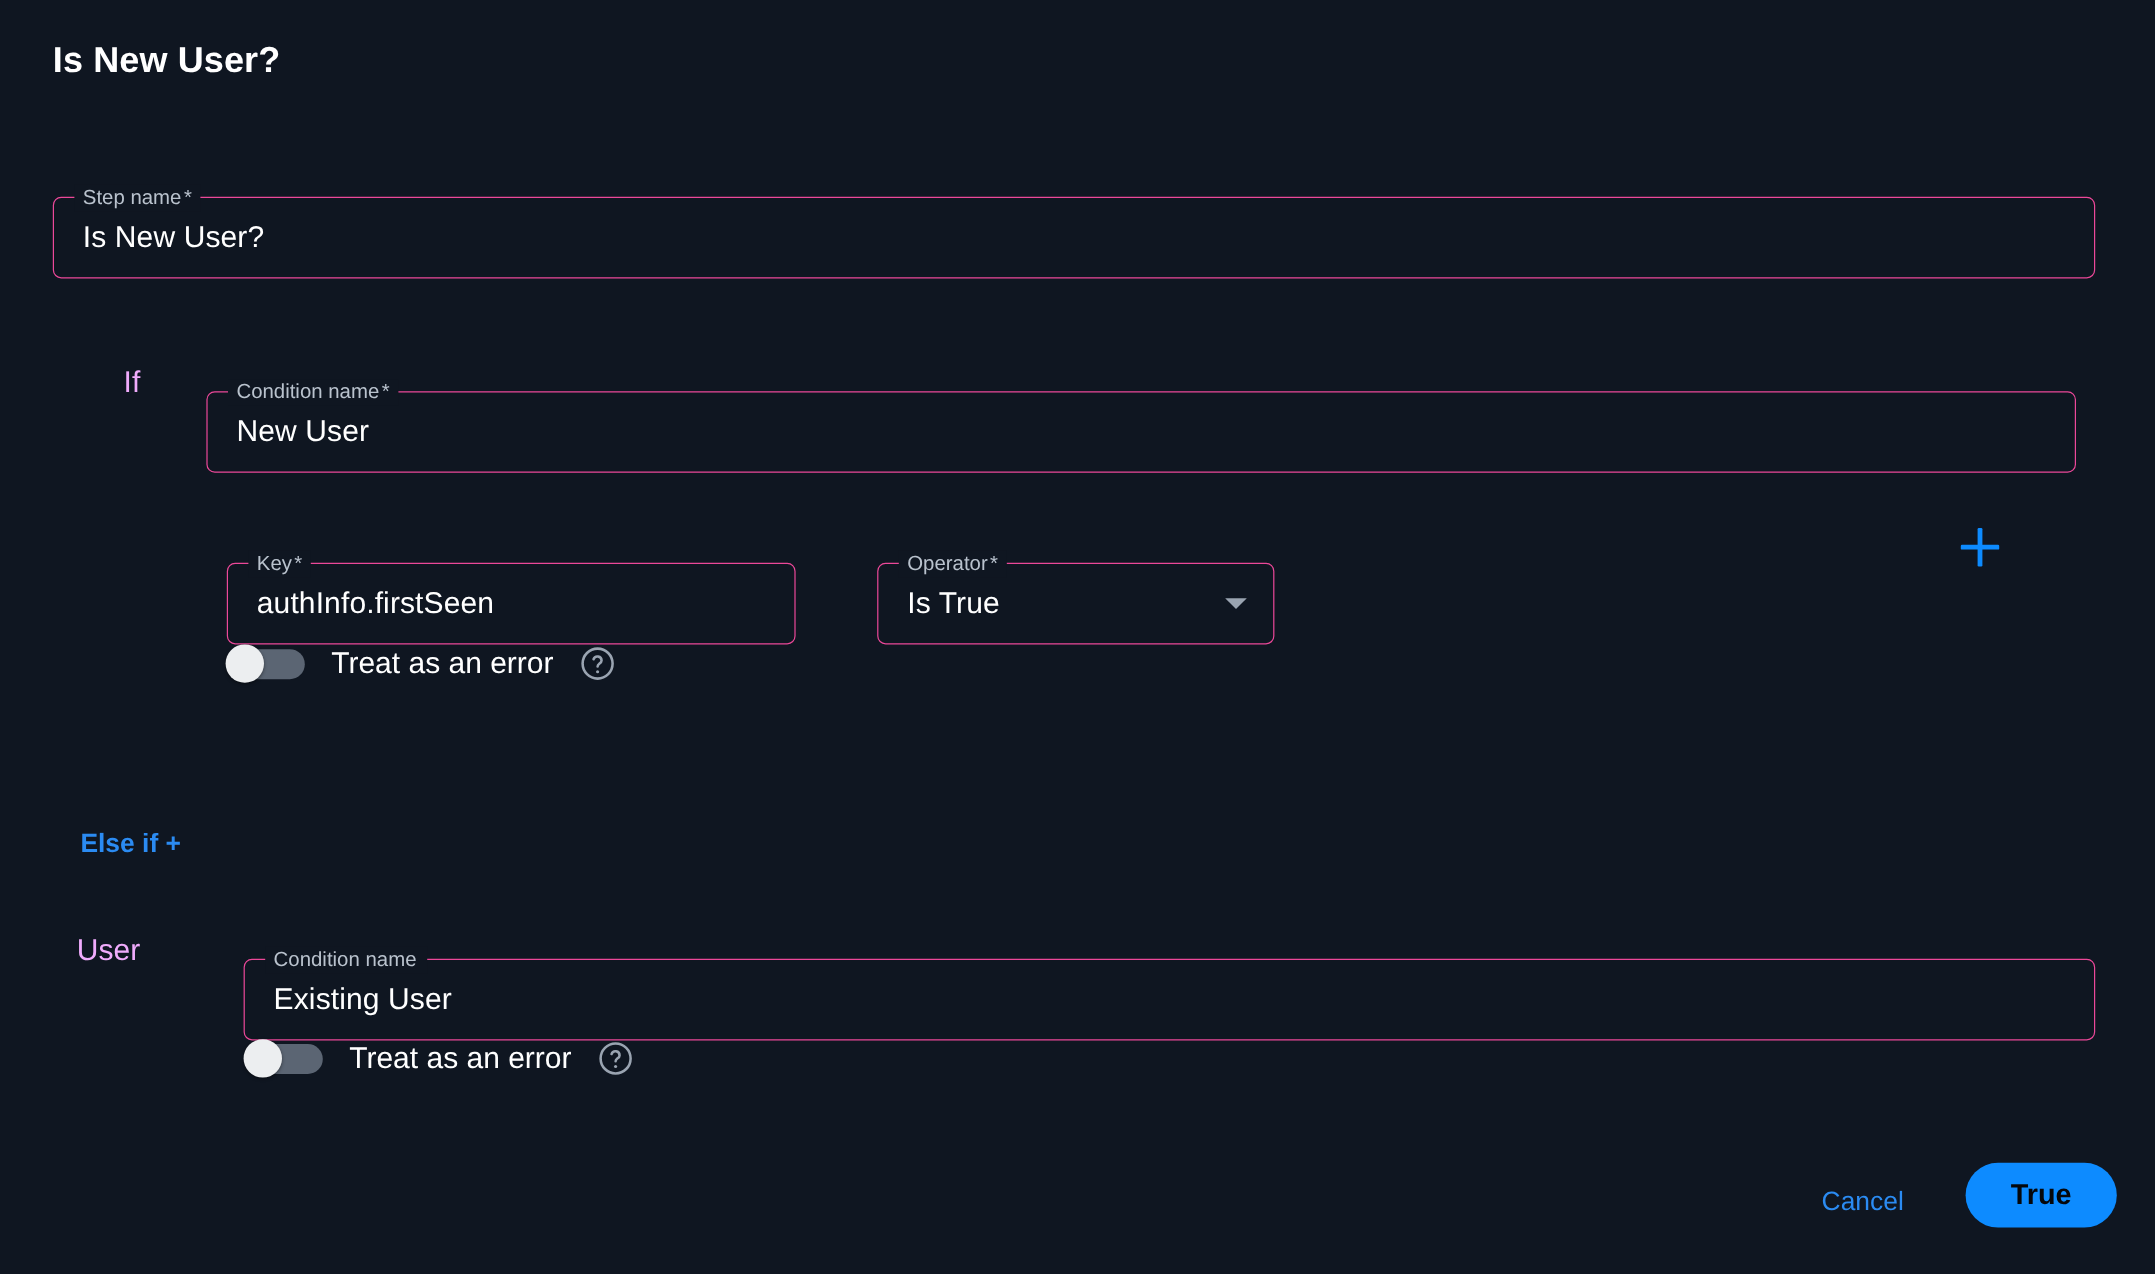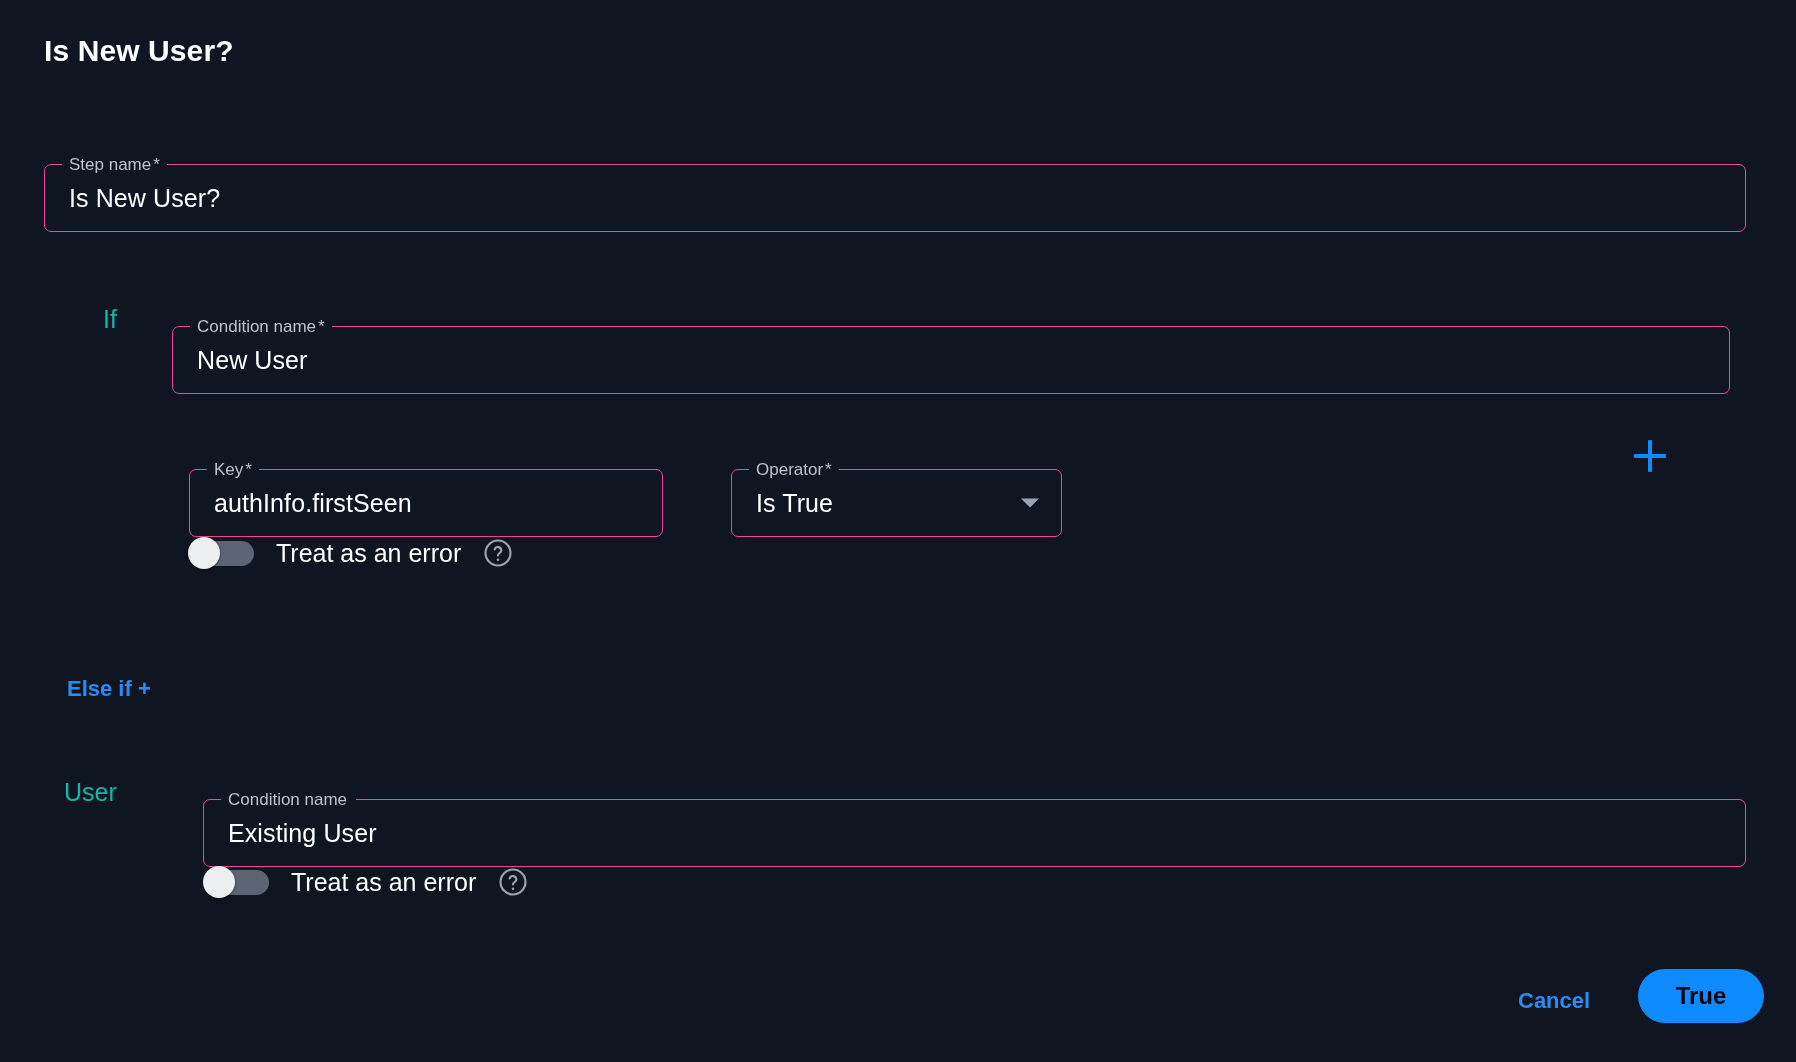--- a/index.html
+++ b/index.html
@@ -82,21 +82,21 @@
     height: 0;
     border-left: 9px solid transparent;
     border-right: 9px solid transparent;
     border-top: 9px solid #9aa4b1;
   }
 
   
   .branch-label {
     position: absolute;
     font-size: 25px;
-    color: #14b8a6;
+    color: #f0abfc;
   }
 
   
   .plus-btn {
     position: absolute;
     width: 44px;
     height: 44px;
     cursor: pointer;
   }
   .plus-btn::before,
@@ -176,21 +176,21 @@
     font-weight: bold;
     color: #2b8bf2;
     cursor: pointer;
     white-space: nowrap;
   }
 
   
   .btn-cancel {
     position: absolute;
     font-size: 22px;
-    font-weight: bold;
+    font-weight: normal;
     color: #2b8bf2;
     background: none;
     border: none;
     padding: 0;
     cursor: pointer;
     font-family: inherit;
   }
   .btn-done {
     position: absolute;
     background: #0d8bff;
@@ -249,21 +249,21 @@
       <span class="knob"></span>
     </span>
     <span class="toggle-label">Treat as an error</span>
     <svg class="help-icon" viewBox="0 0 24 24">
       <circle cx="12" cy="12" r="10" fill="none" stroke="#9aa4b1" stroke-width="1.7"></circle>
       <path d="M9.3 9.1a2.75 2.75 0 0 1 5.35.9c0 1.85-2.65 2.1-2.65 3.9" fill="none" stroke="#9aa4b1" stroke-width="1.7" stroke-linecap="round"></path>
       <circle cx="12" cy="17.4" r="1.05" fill="#9aa4b1"></circle>
     </svg>
   </div>
 
-  <div class="link-elseif" style="left:67px; top:676px;text-align:center;">Else if +</div>
+  <div class="link-elseif" style="left:67px; top:690px;text-align:center;">Else if +</div>
 
   <div class="branch-label" style="left:64px; top:778px;">User</div>
 
   <div class="field" style="left:203px; top:751px; width:1543px; height:68px;">
     <span class="legend">
       <span>Condition name</span><span class="req"></span>
     </span>
     <span class="value" title="Condition name">Existing User</span>
   </div>
 

